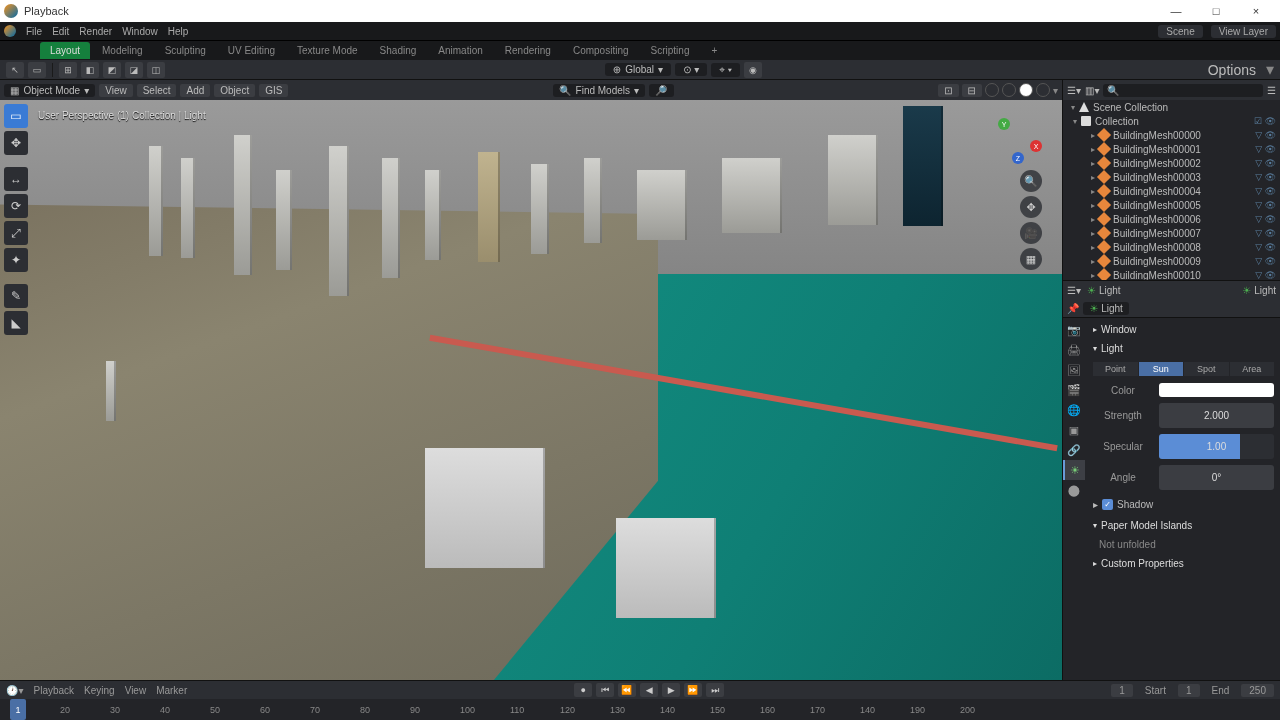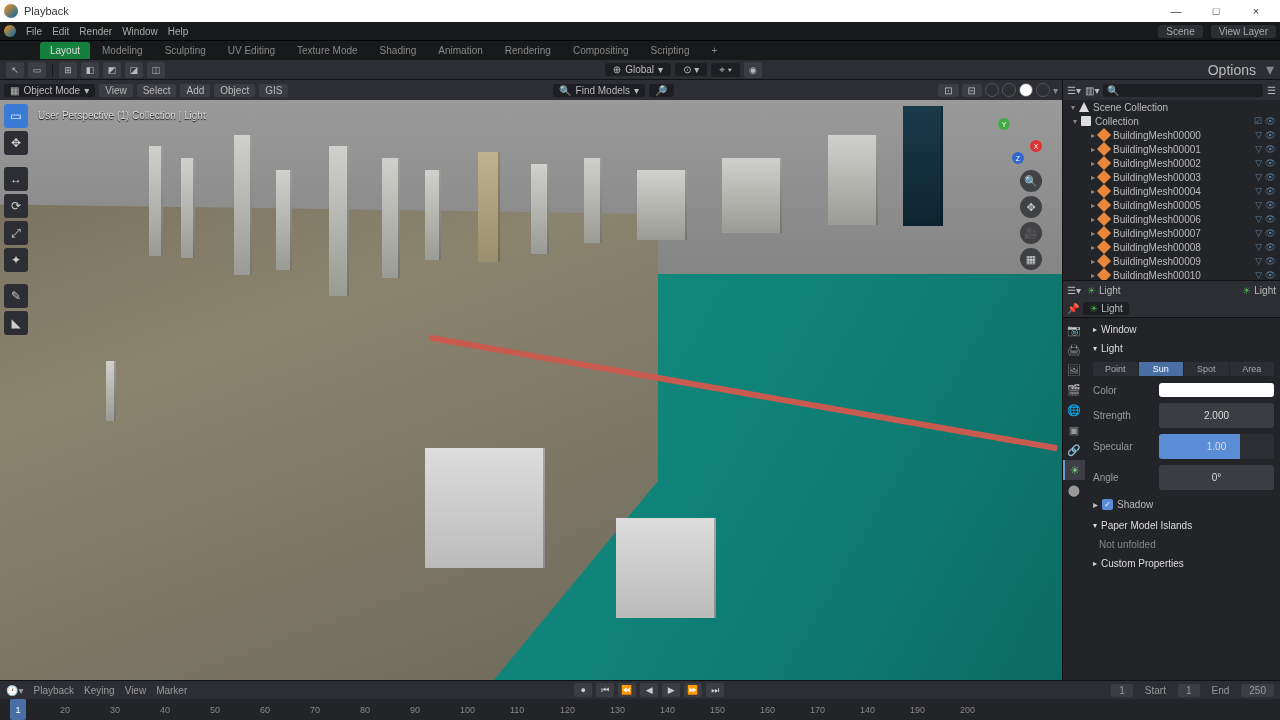--- a/index.html
+++ b/index.html
@@ -96,21 +96,21 @@
 .props-icons .pi{width:22px;height:20px;display:flex;align-items:center;justify-content:center;color:#999;font-size:11px;}
 .props-icons .pi.active{background:#3d3f45;color:#7c7;border-left:2px solid #6a9bd8;}
 
 .props-panels{flex:1;padding:4px 6px;font-size:10px;color:#bbb;display:flex;flex-direction:column;gap:4px;}
 .panel-hdr{display:flex;align-items:center;gap:4px;padding:2px 0;color:#ddd;}
 .panel-hdr .tri{font-size:8px;color:#ddd;}
 .light-types{display:flex;gap:1px;margin:2px 0;}
 .light-types .lt{flex:1;background:#2c2e33;padding:2px 0;text-align:center;font-size:9px;color:#aaa;}
 .light-types .lt.active{background:#4a6fa5;color:#fff;}
 .proprow{display:flex;align-items:center;gap:6px;margin:1px 0;}
-.proprow .lbl{width:60px;text-align:left;color:#999;}
+.proprow .lbl{width:60px;text-align:center;color:#999;}
 .proprow .val{flex:1;background:#3b3d42;padding:7px 6px;border-radius:3px;text-align:center;color:#ddd;}
 .proprow .val.color{background:#fff;height:14px;}
 .proprow .val.slider{background:linear-gradient(90deg,#5b8dd6 70%,#2c2e33 70%);}
 .check{display:flex;align-items:center;gap:4px;margin:4px 0;}
 .check .box{width:11px;height:11px;background:#5b8dd6;border-radius:2px;display:flex;align-items:center;justify-content:center;color:#fff;font-size:8px;}
 
 
 .timeline{height:40px;background:#232428;border-top:1px solid #111;display:flex;flex-direction:column;}
 .tl-hdr{height:18px;display:flex;align-items:center;padding:0 6px;gap:10px;font-size:10px;color:#999;background:#2c2e33;}
 .tl-hdr .mid3{margin:0 auto;display:flex;gap:4px;}

